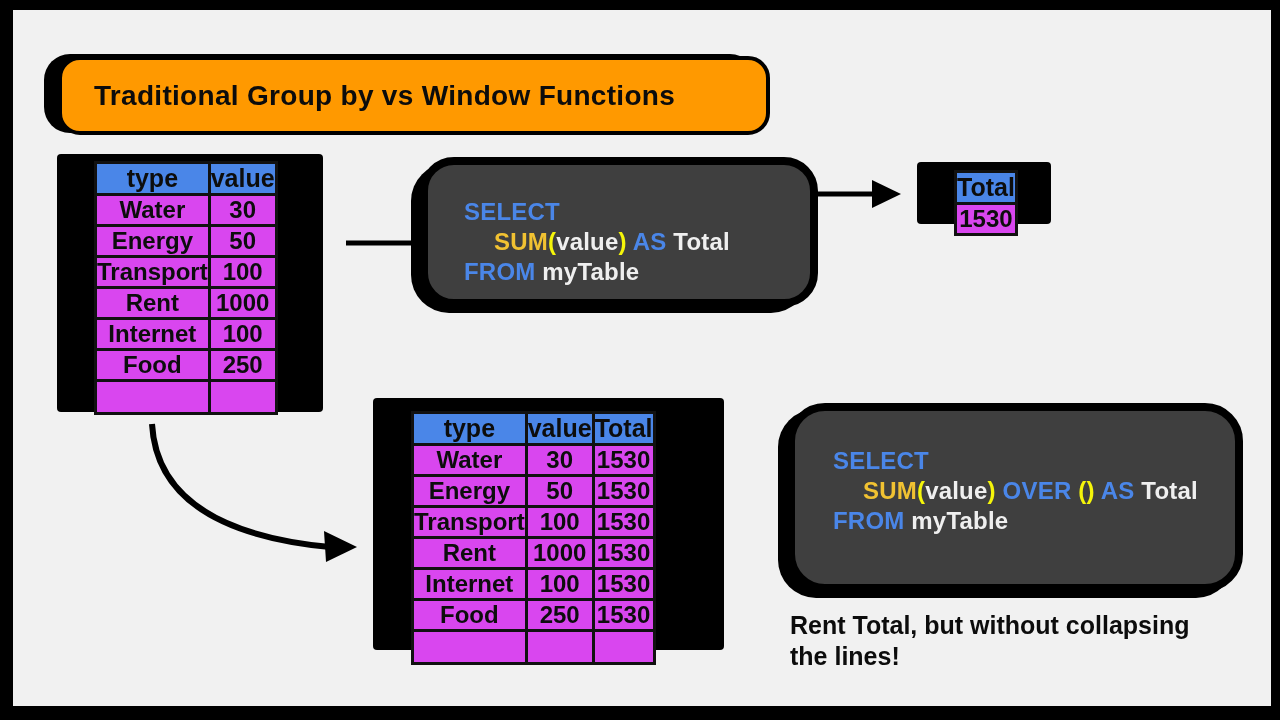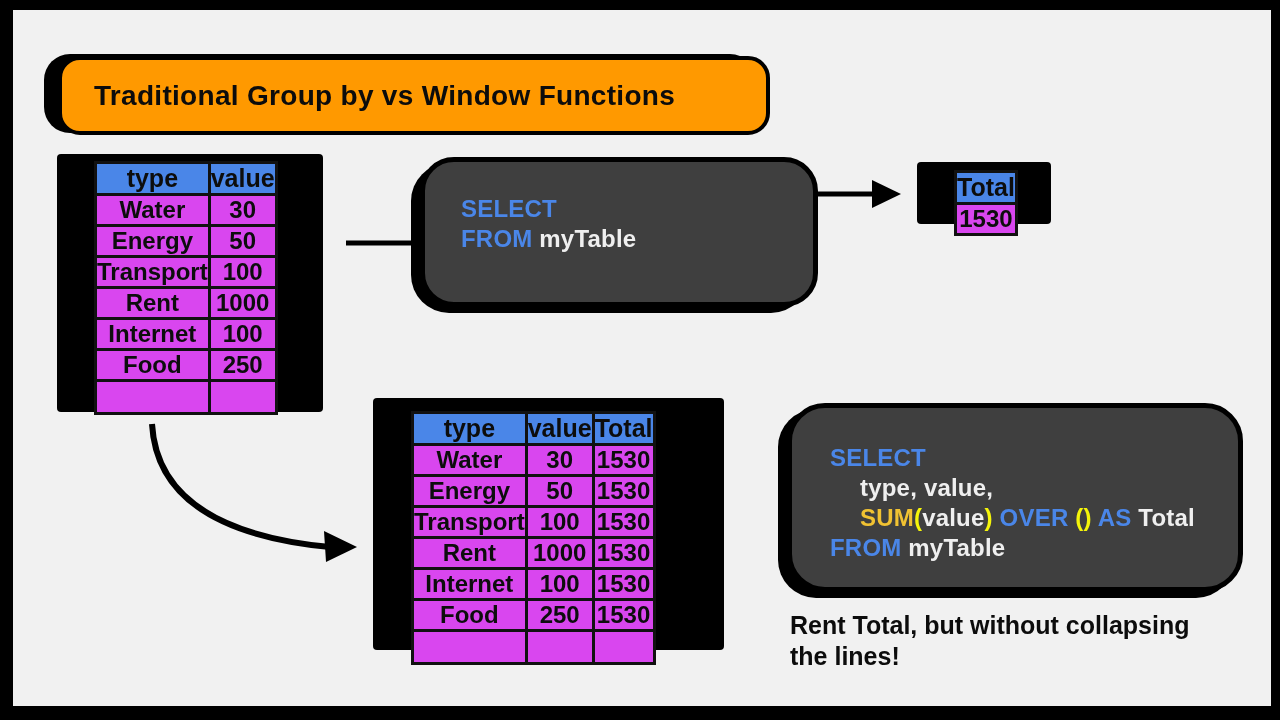--- a/index.html
+++ b/index.html
@@ -44,21 +44,21 @@
     font-weight:bold; font-size:24px; color:#0d0d0d;
     text-align:center; vertical-align:middle; padding:0; height:30px;
   }
   .dtable th { background:#4a86e8; font-size:25px; }
   .dtable tr.empty-row td { height:33px; }
 
   
   .code-wrap { position:absolute; z-index:2; }
   .code-shadow { position:absolute; background:#000; border-radius:38px; }
   .code-box {
-    position:absolute; background:#3f3f3f; border:5px solid #000000; border-radius:34px;
+    position:absolute; background:#3f3f3f; border:8px solid #000000; border-radius:34px;
   }
   .code-line { font-size:24px; line-height:30px; font-weight:bold; white-space:pre; letter-spacing:.2px; }
   .code-line.indent { padding-left:30px; }
   .tok-kw    { color:#4a86e8; }
   .tok-fn    { color:#f1c232; }
   .tok-paren { color:#f5f50a; }
   .tok-plain { color:#efefef; }
 
   
   .note {
@@ -124,20 +124,21 @@
       <td></td>
     </tr>
   </tbody>
     </table>
 </div>
 
 <div class="code-wrap" style="left:420px; top:157px;">
   <div class="code-shadow" style="left:-9px; top:6px; width:398px; height:150px;"></div>
   <div class="code-box" style="left:0; top:0; width:398px; height:150px; padding:32px 0 0 36px;">
     <div class="code-line"><span class="tok-kw">SELECT</span></div>
+    <div class="code-line indent"><span class="tok-fn">SUM</span><span class="tok-paren">(</span><span class="tok-plain">value</span><span class="tok-paren">)</span> <span class="tok-kw">AS</span> <span class="tok-plain">Total</span></div>
     <div class="code-line"><span class="tok-kw">FROM</span> <span class="tok-plain">myTable</span></div>
   </div>
 </div>
 
 <div class="tbl-wrap" style="left:928px; top:170px;">
   <div class="tbl-shadow" style="left:-11px; top:-8px; width:134px; height:62px;"></div>
   <table class="dtable">
     <tbody>
         <tr>
       <th style="width:144px; height:28px;">Total</th>
@@ -194,21 +195,20 @@
       <td></td>
     </tr>
   </tbody>
     </table>
 </div>
 
 <div class="code-wrap" style="left:787px; top:403px;">
   <div class="code-shadow" style="left:-9px; top:6px; width:456px; height:189px;"></div>
   <div class="code-box" style="left:0; top:0; width:456px; height:189px; padding:35px 0 0 38px; border-radius:38px;">
     <div class="code-line"><span class="tok-kw">SELECT</span></div>
-    <div class="code-line indent"><span class="tok-plain">type, value,</span></div>
     <div class="code-line indent"><span class="tok-fn">SUM</span><span class="tok-paren">(</span><span class="tok-plain">value</span><span class="tok-paren">)</span> <span class="tok-kw">OVER</span> <span class="tok-paren">()</span> <span class="tok-kw">AS</span> <span class="tok-plain">Total</span></div>
     <div class="code-line"><span class="tok-kw">FROM</span> <span class="tok-plain">myTable</span></div>
   </div>
 </div>
 
 <div class="note">Rent Total, but without collapsing the lines!</div>
 
 <div class="frame frame-top"></div>
 <div class="frame frame-left"></div>
 <div class="frame frame-right"></div>

